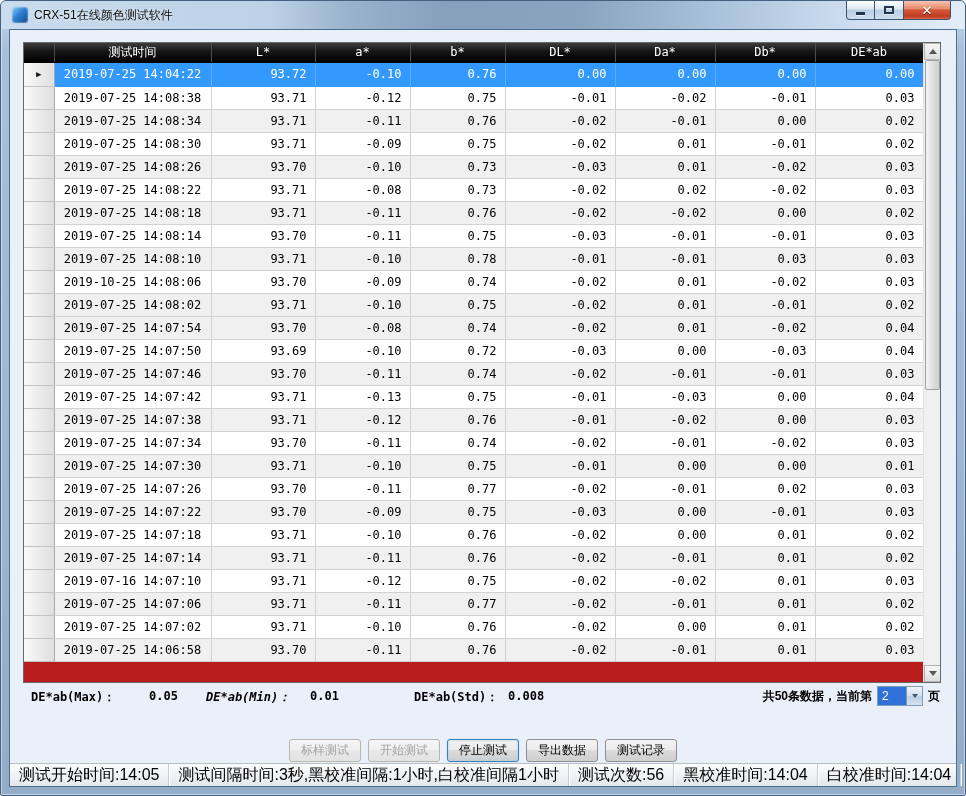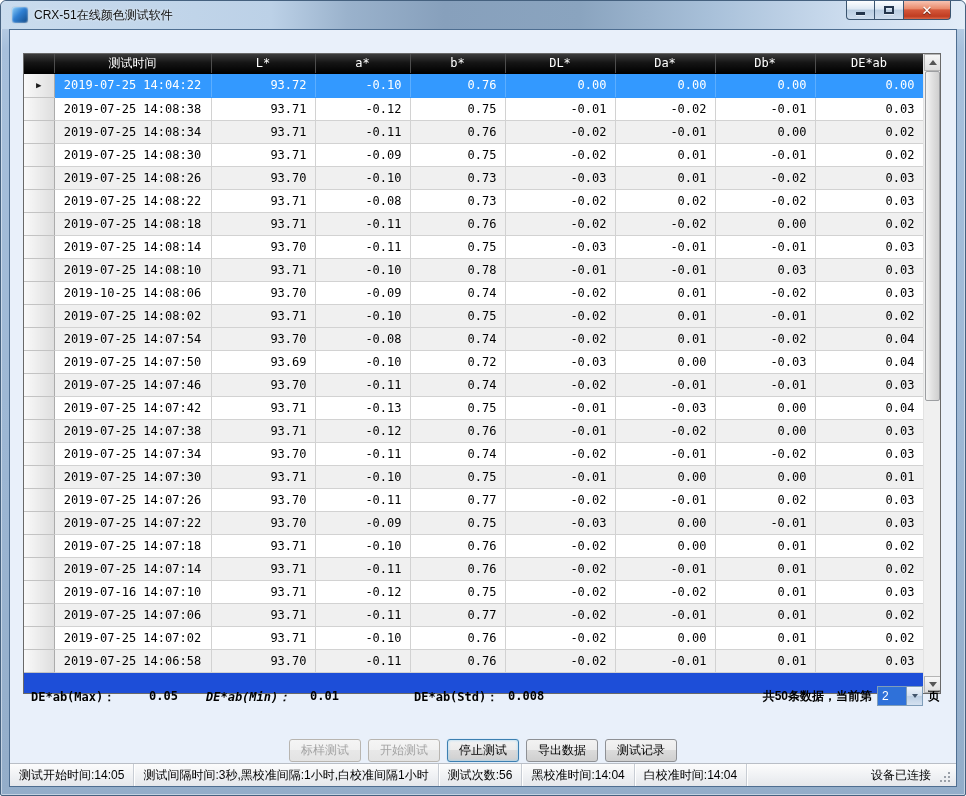--- a/index.html
+++ b/index.html
@@ -29,22 +29,22 @@
     background:linear-gradient(180deg,#f7c3b2 0%,#e98b6d 42%,#d4573a 50%,#c03c21 85%,#d96a4b 100%); }
   .glyph-min { width:9px; height:3px; background:#24364c; margin-top:7px; box-shadow:0 1px 0 rgba(255,255,255,.55); }
   .glyph-max { width:10px; height:8px; border:2px solid #24364c; box-shadow:0 1px 0 rgba(255,255,255,.55); }
   .glyph-close { color:#fff; font-size:13px; font-weight:bold; line-height:17px; text-shadow:0 1px 1px rgba(0,0,0,.55); }
 
   
   .client { position:absolute; top:28px; left:8px; right:8px; bottom:8px;
     background:#e9f0fa; border:1px solid #4e6e91; }
 
   
-  .grid { position:absolute; left:13px; top:23px; width:918px; height:641px;
-    background:#1d4ed8; border:1px solid #696969; overflow:hidden; }
+  .grid { position:absolute; left:13px; top:12px; width:918px; height:641px;
+    background:#b91c1c; border:1px solid #696969; overflow:hidden; }
   .grid table { border-collapse:collapse; table-layout:fixed; width:899px;
     font-family:"DejaVu Sans Mono","Liberation Mono",monospace; font-size:12px; }
   .grid th { height:19px; font-weight:normal; color:#fff; text-align:center;
     background:linear-gradient(180deg,#3c3c3c 0%,#151515 45%,#000 100%);
     border-right:1px solid #4d4d4d; border-bottom:1px solid #000; overflow:hidden; white-space:nowrap; }
   .grid td { height:23px; padding:0 8px; color:#000; background:#fff;
     border-right:1px solid #d2d2d2; border-bottom:1px solid #d2d2d2;
     overflow:hidden; white-space:nowrap; }
   tr.alt td { background:#f0f0f0; }
   tr.selected td { background:#3399ff; color:#fff; border-right-color:#5caeff; border-bottom-color:#3399ff; }
@@ -90,21 +90,21 @@
     border:1px solid #8e9094; border-radius:3px;
     background:linear-gradient(180deg,#f2f2f2 0%,#ebebeb 50%,#dbdbdb 50%,#cfcfcf 100%);
     display:flex; align-items:center; justify-content:center; white-space:nowrap; }
   .btn.disabled { color:#a3a3a3; border-color:#b8b5b0;
     background:linear-gradient(180deg,#f5f5f5 0%,#f0f0f0 50%,#e8e8e8 50%,#e3e3e3 100%); }
   .btn.focused { border-color:#3c7fb1; box-shadow:inset 0 0 3px #9ed4f2, 0 0 1px #78c1e8; }
 
   
   .statusbar { position:absolute; left:0; right:0; bottom:0; height:23px;
     background:linear-gradient(180deg,#fcfcfc 0%,#eef0f3 60%,#e5e7eb 100%);
-    border-top:1px solid #b9bec6; display:flex; align-items:center; font-size:12px; color:#000; }
+    border-top:1px solid #b9bec6; display:flex; align-items:center; font-size:16px; color:#000; }
   .sb-item { height:100%; display:flex; align-items:center; padding:0 9px;
     border-right:1px solid #c8cdd4; box-shadow:1px 0 0 #fff; white-space:nowrap; }
   .sb-spring { flex:1; }
   .sb-right { padding:0 8px; white-space:nowrap; }
   .grip { position:relative; width:14px; height:16px; margin:auto 3px 2px 0; }
   .grip::before { content:""; position:absolute; left:1px; bottom:2px; width:2px; height:2px; background:#9aa0a8;
     box-shadow:4px 0 0 #9aa0a8, 8px 0 0 #9aa0a8, 4px -4px 0 #9aa0a8, 8px -4px 0 #9aa0a8, 8px -8px 0 #9aa0a8; }
 </style>
 </head>
 <body>

